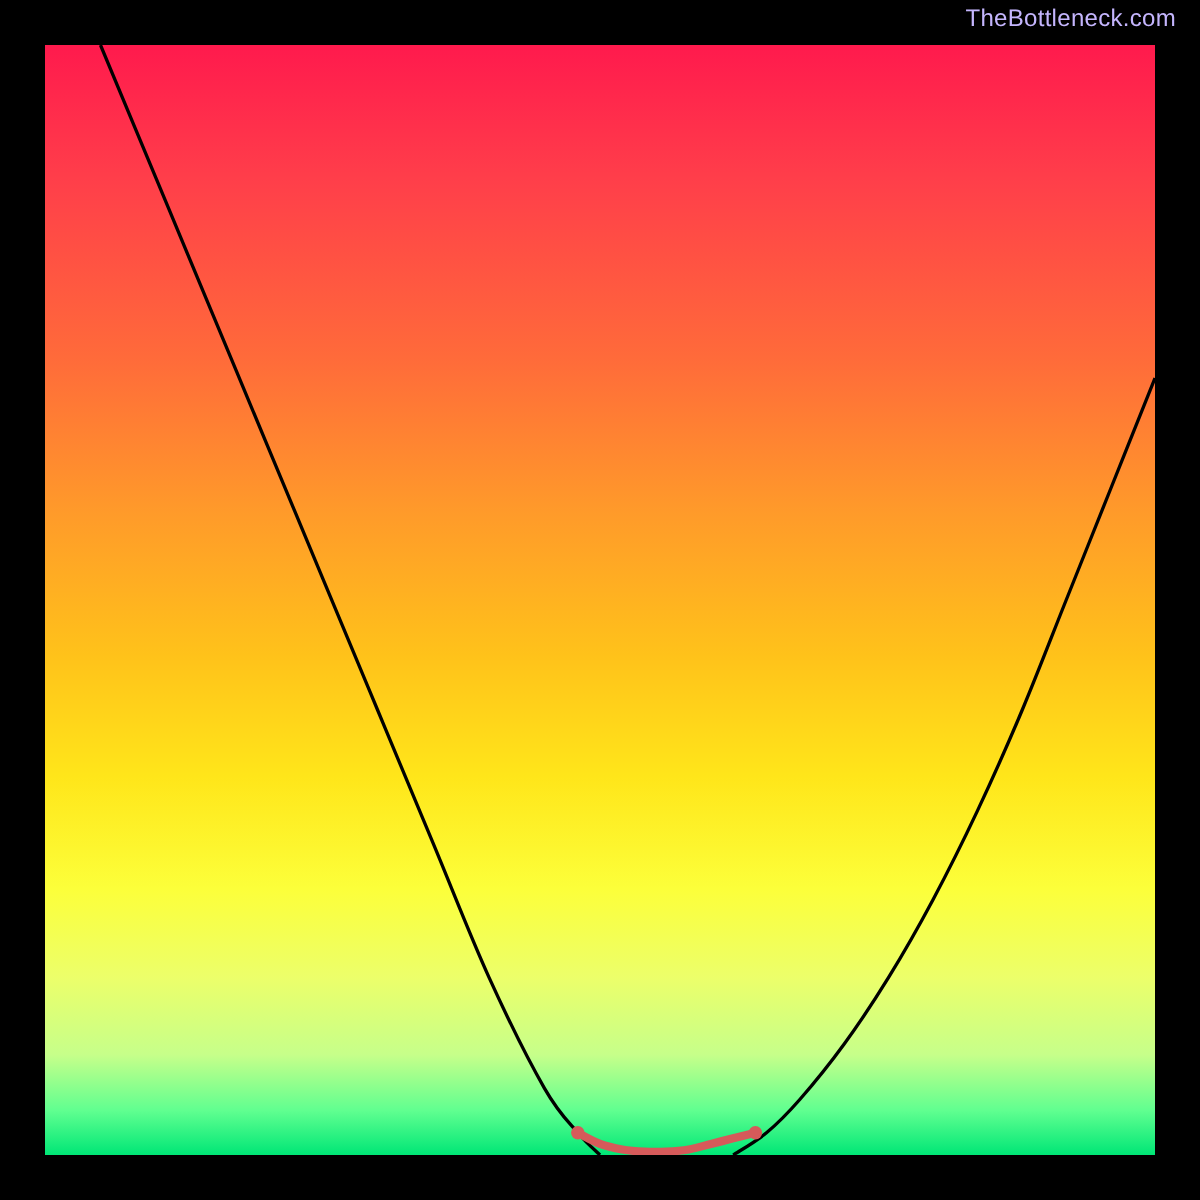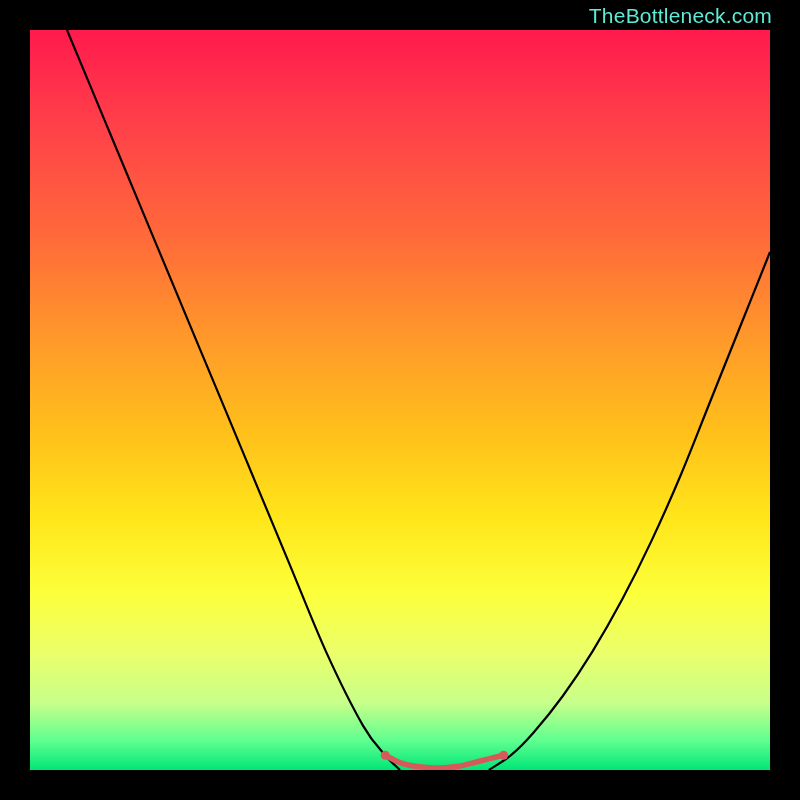--- a/index.html
+++ b/index.html
@@ -43,23 +43,23 @@
   svg.curves {
     position: absolute;
     left: 0;
     top: 0;
     width: 740px;
     height: 740px;
   }
   .watermark {
     position: absolute;
     top: 4px;
-    right: 28px;
-    color: #5eead4;
-    font-size: 21px;
+    right: 16px;
+    color: #c4b5fd;
+    font-size: 16px;
     font-weight: 400;
     letter-spacing: 0.2px;
   }
   .curve-black {
     fill: none;
     stroke: #000;
     stroke-width: 2.2;
   }
   .curve-red {
     fill: none;

